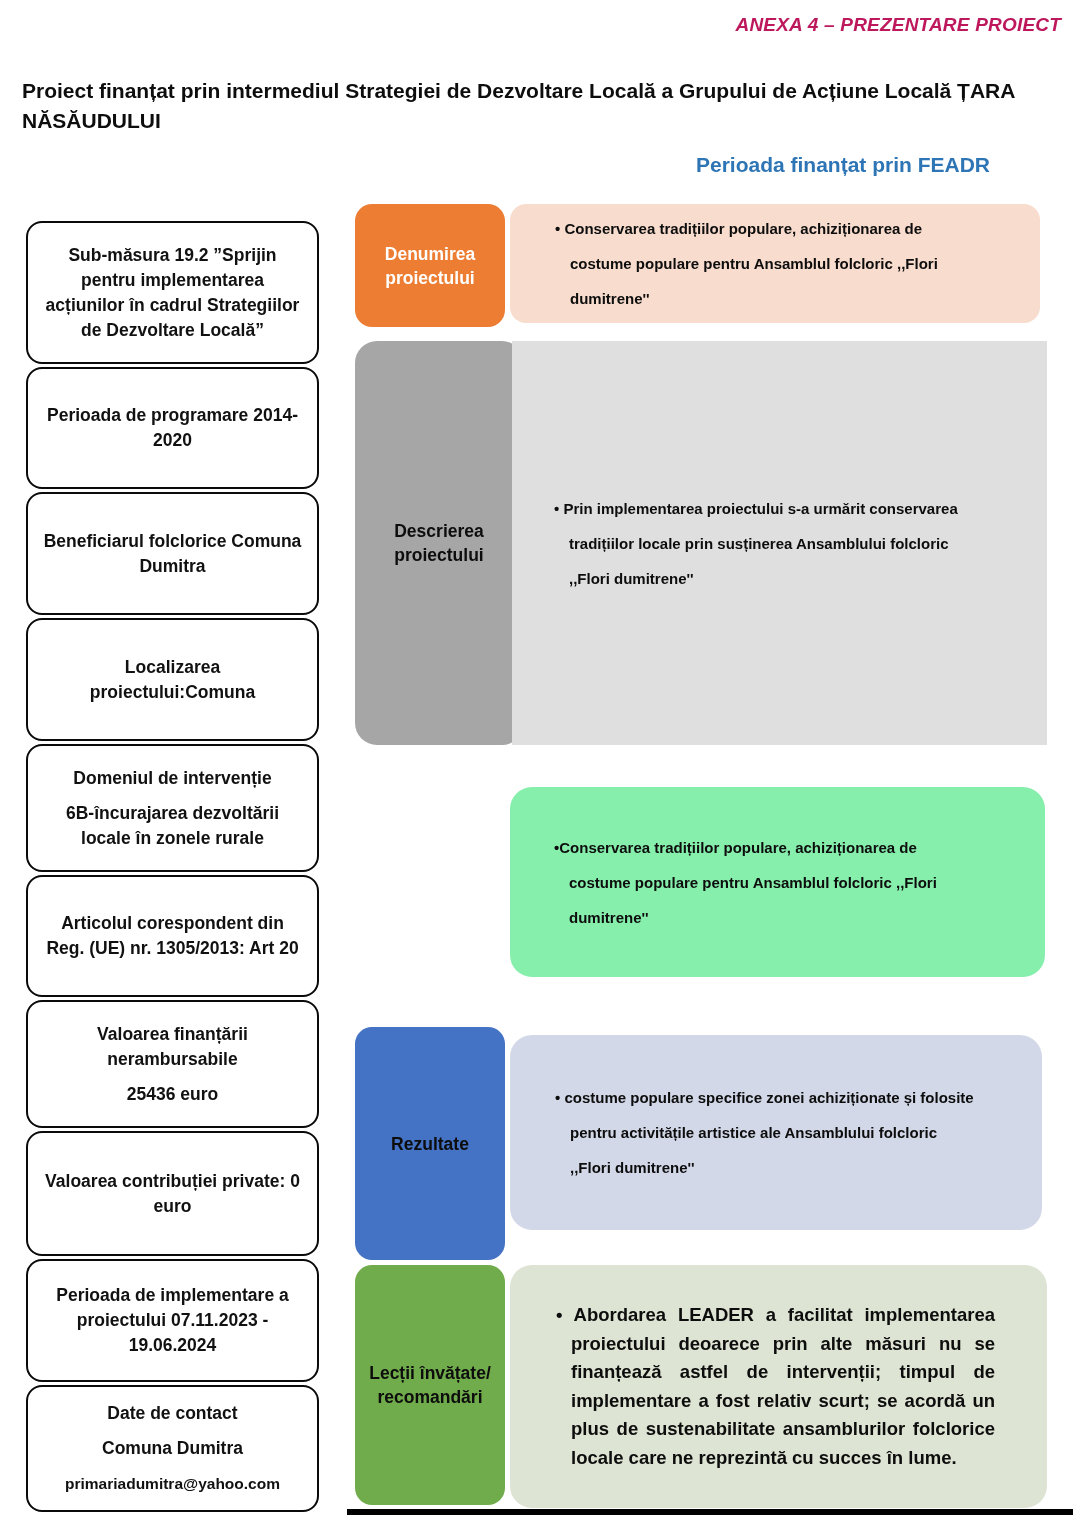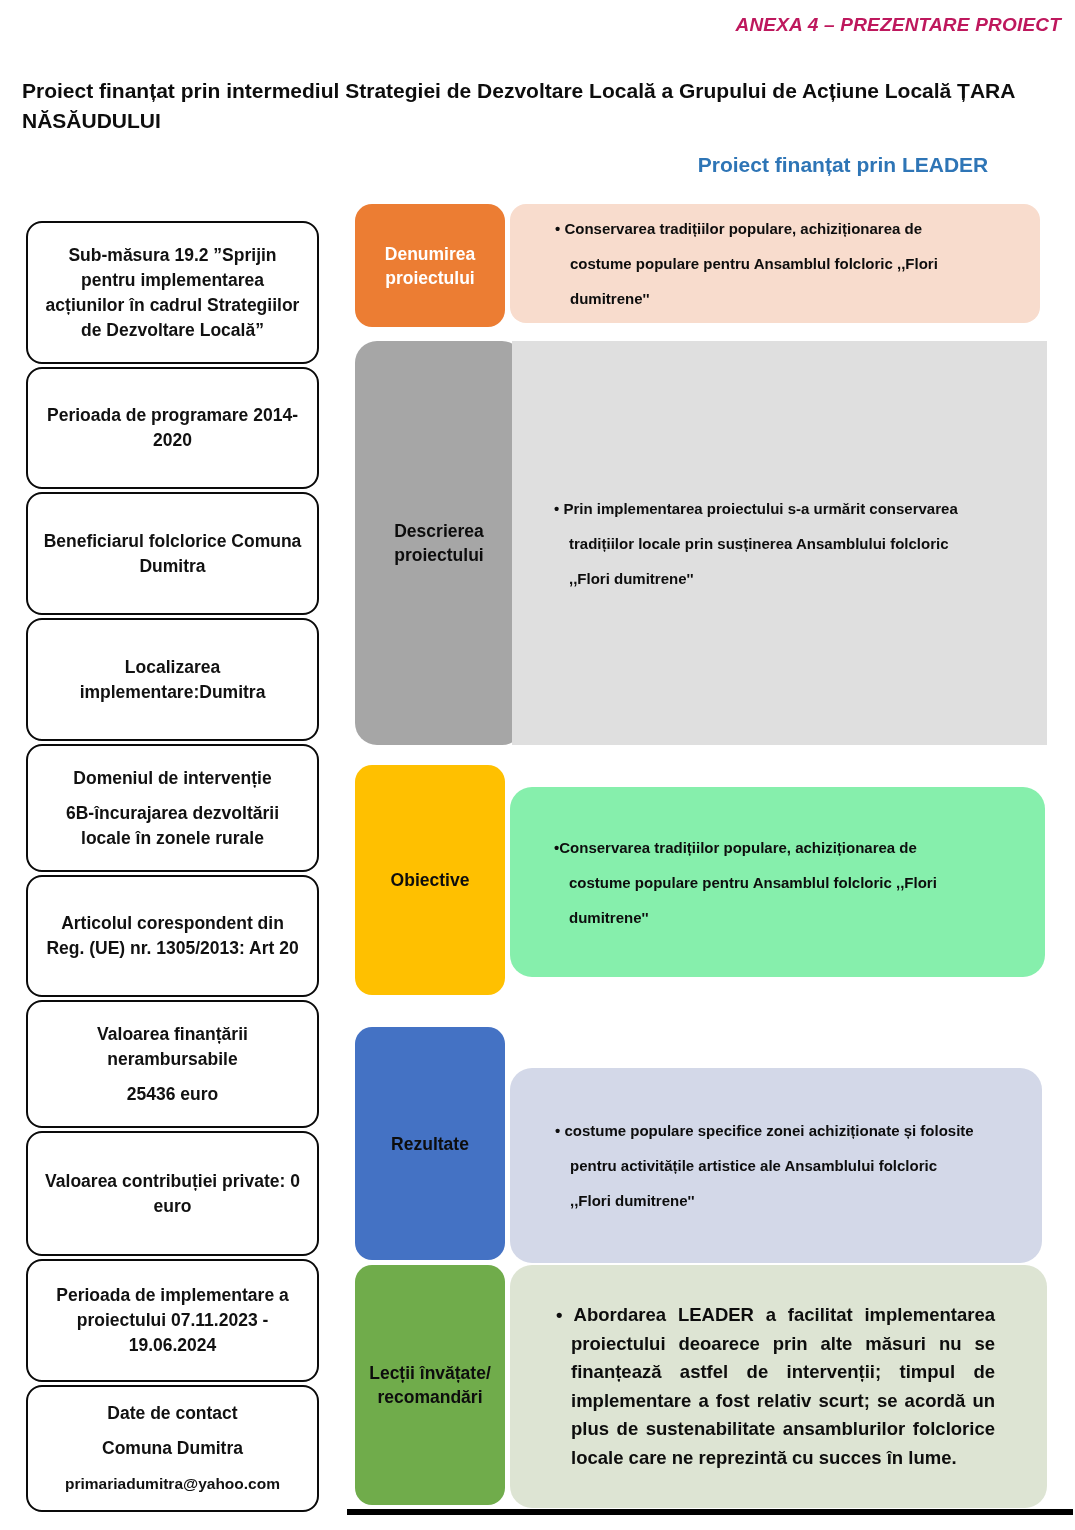--- a/index.html
+++ b/index.html
@@ -34,48 +34,48 @@
   .r1-content{left:510px;top:204px;width:530px;height:119px;background:#F8DCCD;border-radius:16px;
               padding:0 62px 0 45px;}
   .r2-label{left:355px;top:341px;width:169px;height:404px;background:#A6A6A6;border-radius:22px;padding-left:12px;}
   .r2-content{left:512px;top:341px;width:535px;height:404px;background:#DFDFDF;border-radius:0;
               padding:0 68px 0 42px;}
   .r3-label{left:355px;top:765px;width:150px;height:230px;background:#FFC000;}
   .r3-content{left:510px;top:787px;width:535px;height:190px;background:#86efac;border-radius:22px;
               padding:0 70px 0 44px;}
   .r4-label{left:355px;top:1015px;width:150px;height:233px;background:#4472C4;margin-top:12px;}
   .r4-content{left:510px;top:1035px;width:532px;height:195px;background:#D3D8E8;border-radius:22px;
-              padding:0 66px 0 45px;margin-top:33px;}
+              padding:0 66px 0 45px;}
   .r5-label{left:355px;top:1265px;width:150px;height:240px;background:#70AC4B;}
   .r5-content{left:510px;top:1265px;width:537px;height:243px;background:#DDE4D3;border-radius:22px;
               padding:0 52px 0 46px;font-size:18.5px;line-height:28.5px;}
   .r5-content .bullet{text-align:justify;}
   .bottom-line{position:absolute;left:347px;top:1509px;width:726px;height:6px;background:#000000;}
 </style>
 </head>
 <body>
 
 <div class="page">
 
   <div class="annex">ANEXA 4 – PREZENTARE PROIECT</div>
   <div class="title">Proiect finanțat prin intermediul Strategiei de Dezvoltare Locală a Grupului de Acțiune Locală ȚARA NĂSĂUDULUI</div>
-  <div class="feadr">Proiect finanțat prin LEADER</div>
+  <div class="feadr">Perioada finanțat prin FEADR</div>
 
   <div class="left-col">
     <div class="lbox lb1">
       <p>Sub-măsura 19.2 ”Sprijin pentru implementarea acțiunilor în cadrul Strategiilor de Dezvoltare Locală”</p>
     </div>
     <div class="lbox lb2">
       <p>Perioada de programare 2014-2020</p>
     </div>
     <div class="lbox lb3">
       <p>Beneficiarul folclorice Comuna Dumitra</p>
     </div>
     <div class="lbox lb4">
-      <p>Localizarea implementare:Dumitra</p>
+      <p>Localizarea proiectului:Comuna</p>
     </div>
     <div class="lbox lb5">
       <p>Domeniul de intervenție</p>
       <p>6B-încurajarea dezvoltării locale în zonele rurale</p>
     </div>
     <div class="lbox lb6">
       <p>Articolul corespondent din Reg. (UE) nr. 1305/2013: Art 20</p>
     </div>
     <div class="lbox lb7">
       <p>Valoarea finanțării nerambursabile</p>
@@ -101,23 +101,20 @@
     <p class="bullet">• Conservarea tradițiilor populare, achiziționarea de costume populare pentru Ansamblul folcloric ,,Flori dumitrene''</p>
   </div>
 
   <div class="rlabel r2-label">
     <span>Descrierea proiectului</span>
   </div>
   <div class="rcontent r2-content">
     <p class="bullet">• Prin implementarea proiectului s-a urmărit conservarea tradițiilor locale prin susținerea Ansamblului folcloric ,,Flori dumitrene''</p>
   </div>
 
-  <div class="rlabel r3-label">
-    <span>Obiective</span>
-  </div>
   <div class="rcontent r3-content">
     <p class="bullet">•Conservarea tradițiilor populare, achiziționarea de costume populare pentru Ansamblul folcloric ,,Flori dumitrene''</p>
   </div>
 
   <div class="rlabel r4-label">
     <span>Rezultate</span>
   </div>
   <div class="rcontent r4-content">
     <p class="bullet">• costume populare specifice zonei achiziționate și folosite pentru activitățile artistice ale Ansamblului folcloric ,,Flori dumitrene''</p>
   </div>

